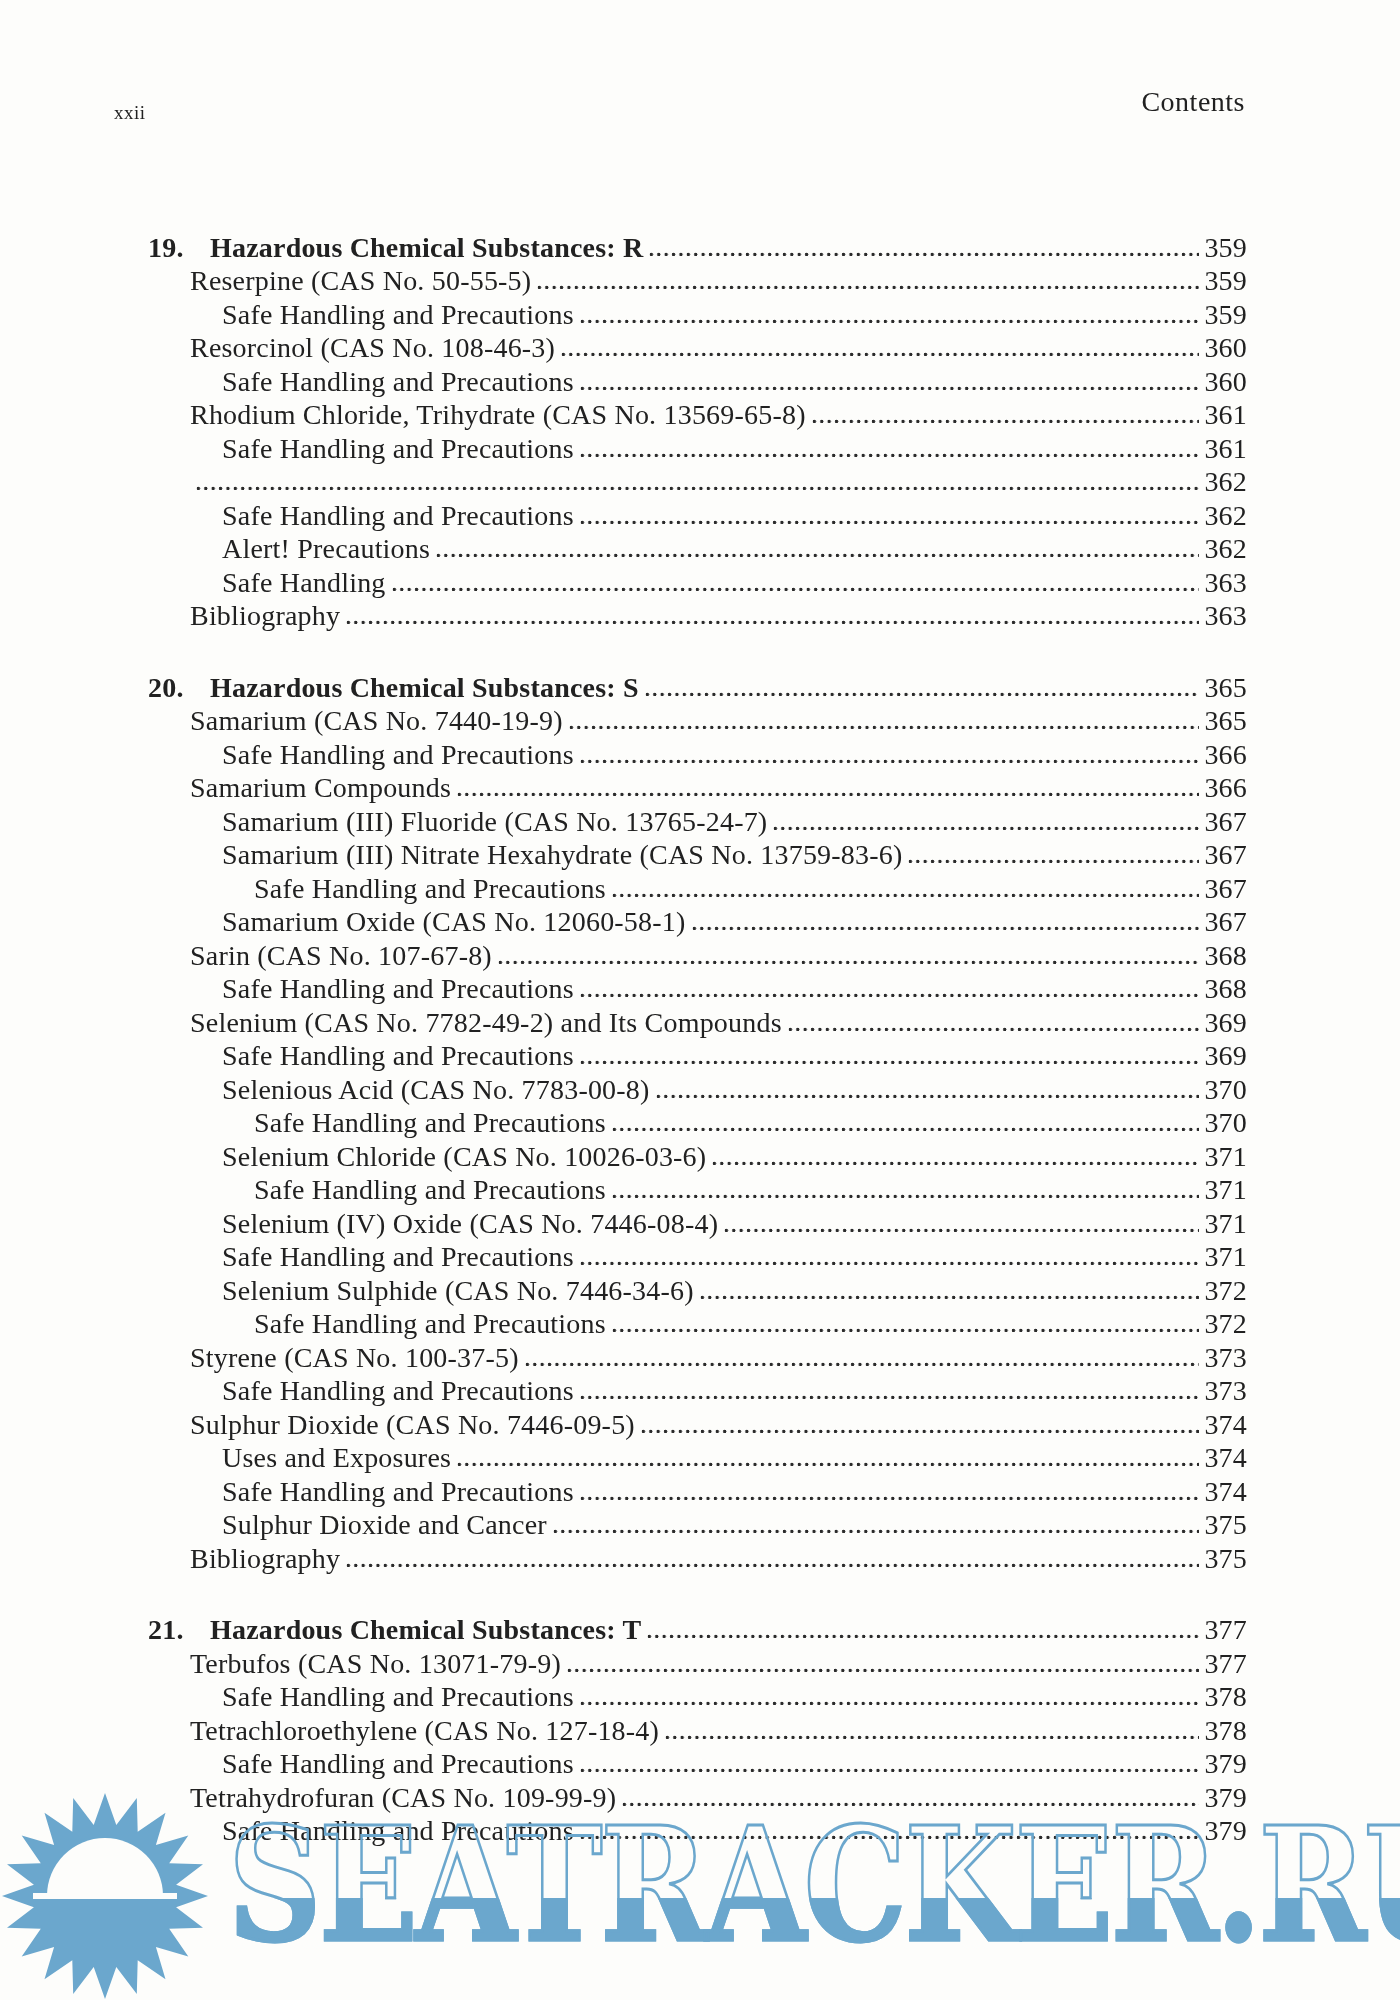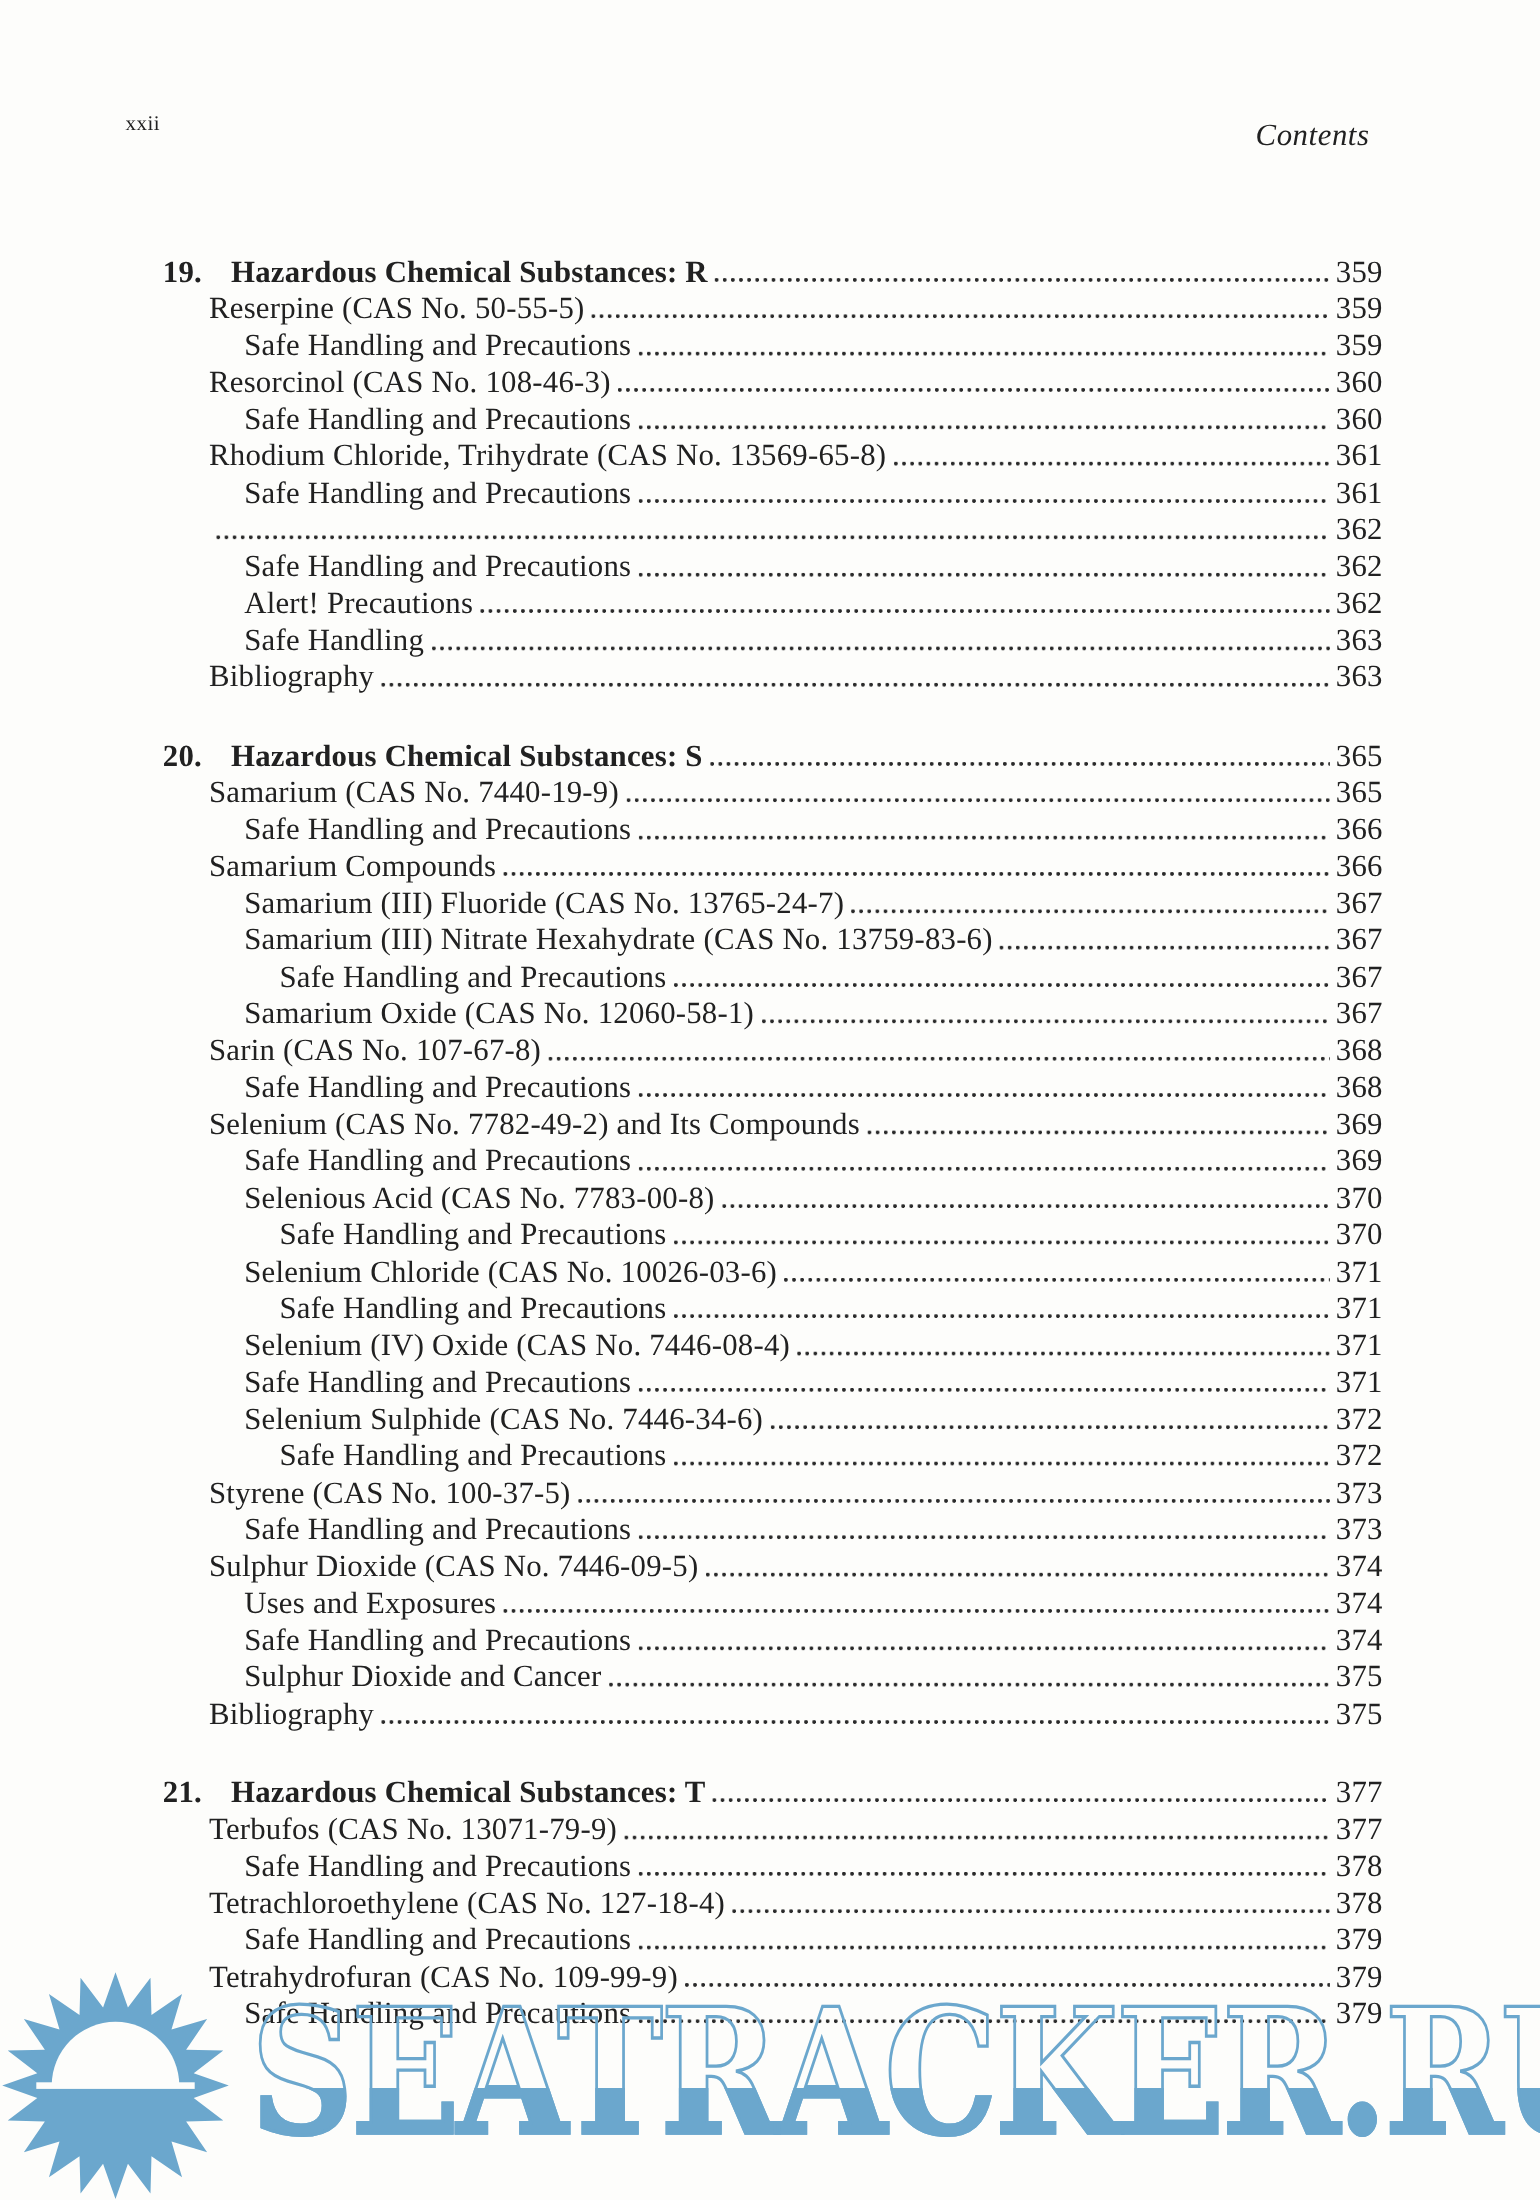--- a/index.html
+++ b/index.html
@@ -12,27 +12,27 @@
     font-family:"Liberation Serif","DejaVu Serif",serif;
     color:#212121;
   }
 
   
   .folio {
     position:absolute; left:114px; top:102px;
     font-size:19px; letter-spacing:0.5px;
   }
   .running-head {
-    position:absolute; right:155px; top:108px;
-    font-size:28px; font-style:italic; letter-spacing:0.5px;
+    position:absolute; right:155px; top:86px;
+    font-size:28px; letter-spacing:0.5px;
   }
 
   
   .toc {
-    position:absolute; left:148px; right:143px; top:230px;
+    position:absolute; left:148px; right:153px; top:230px;
   }
   .toc-section { margin-bottom:38px; }
   .row {
     display:flex; align-items:flex-end;
     height:33.5px;
     font-size:28px;
     letter-spacing:0.2px;
   }
   .row .lbl { white-space:nowrap; flex:none; }
   .row.chapter .num { flex:none; width:42px; font-weight:bold; }

